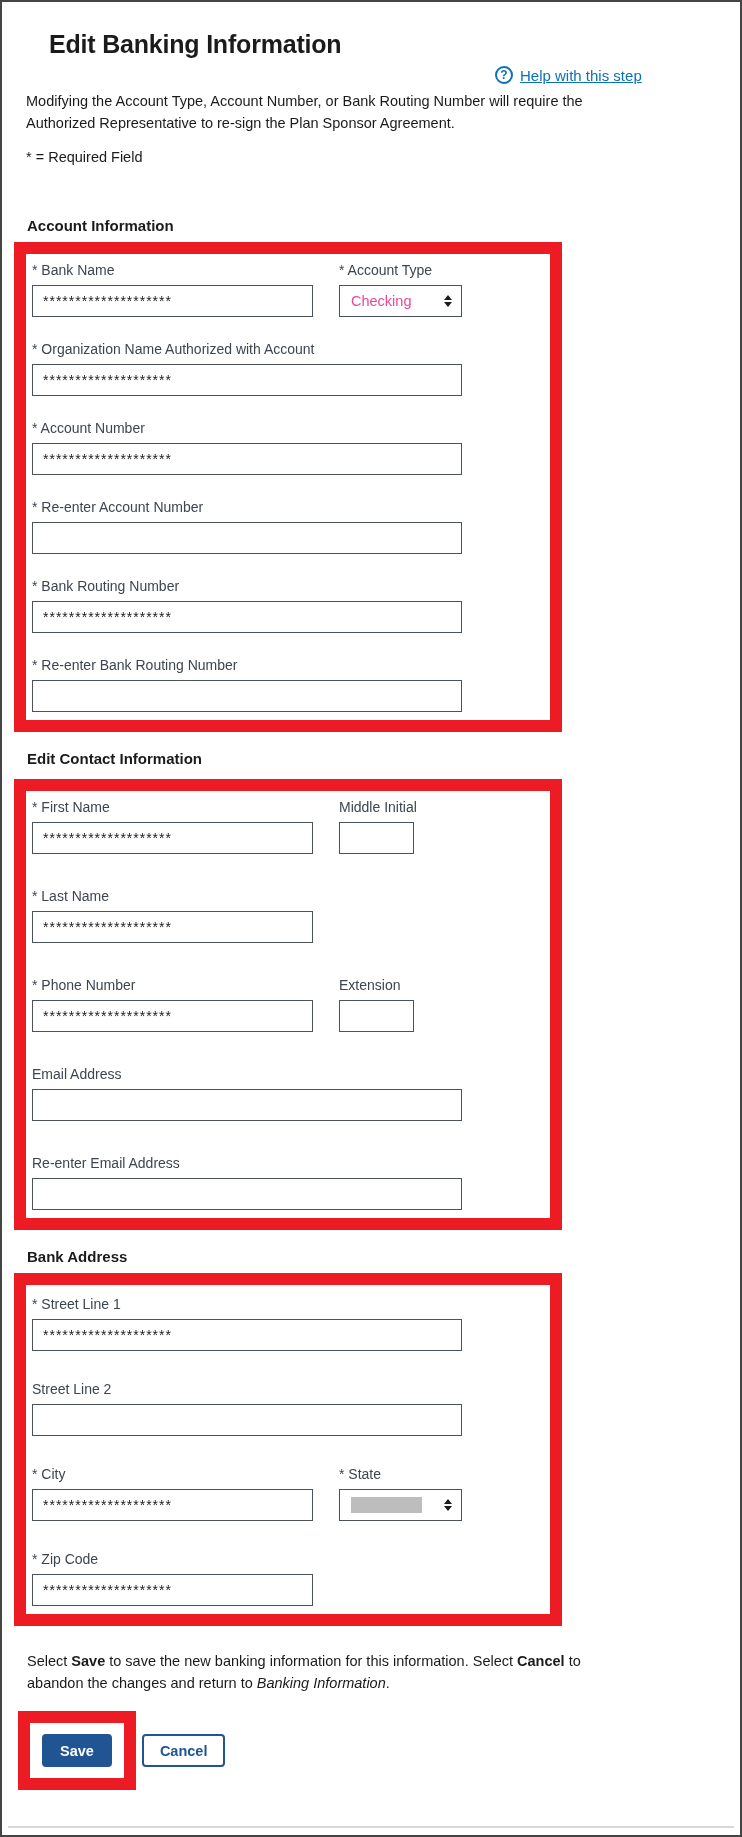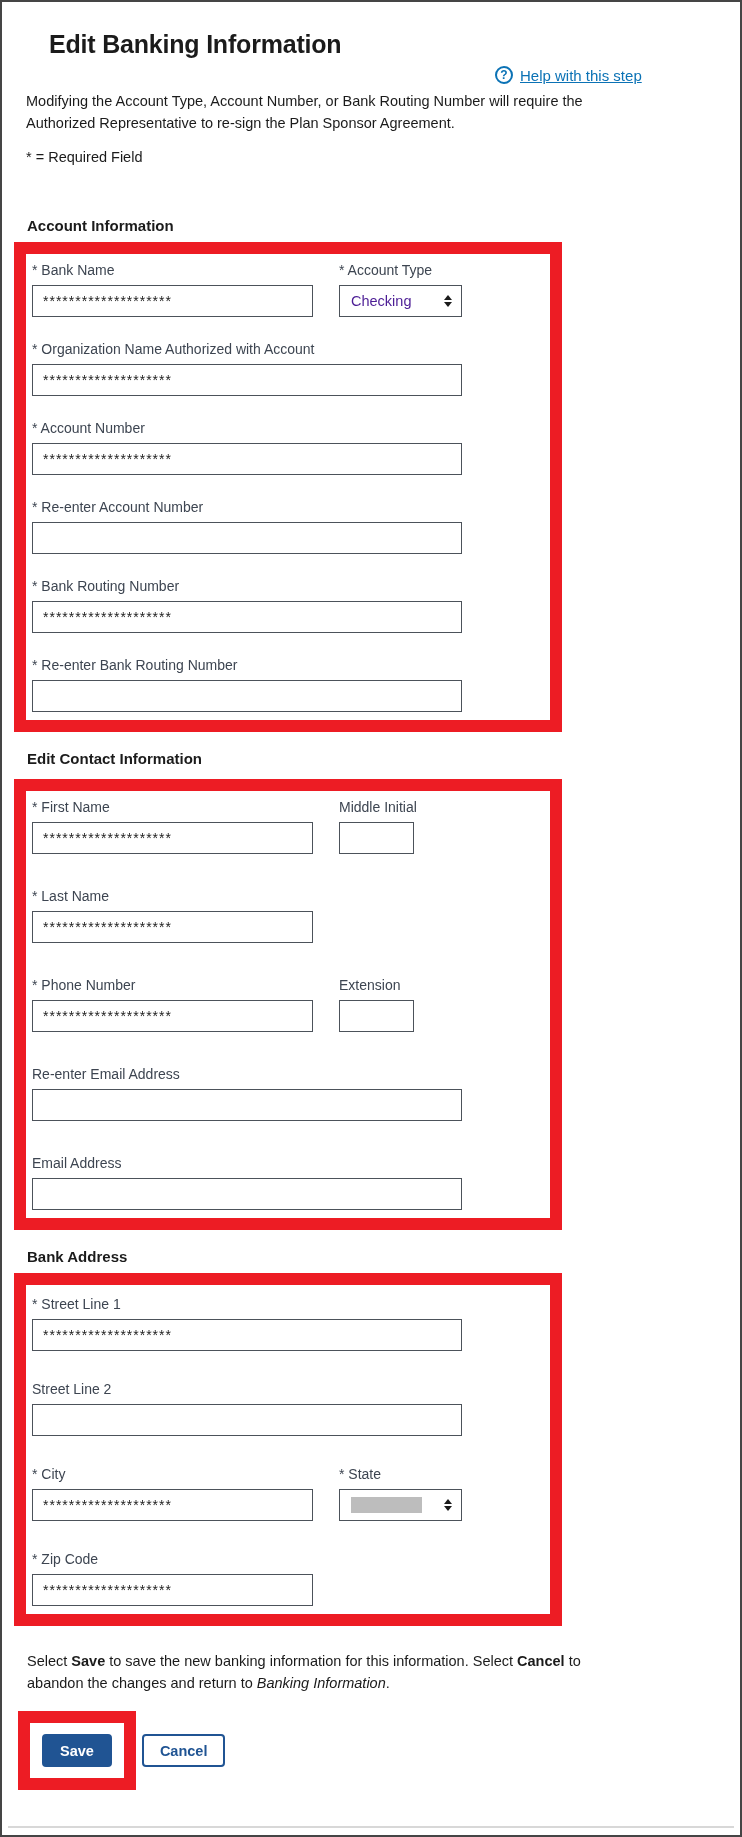--- a/index.html
+++ b/index.html
@@ -92,21 +92,21 @@
   .w-tiny   { width: 75px; }
   .row { display: flex; }
   .row .col-left { width: 307px; flex: 0 0 auto; }
   
   .select {
     width: 123px; height: 32px;
     border: 1.5px solid #4c525a;
     background: #fff;
     display: flex; align-items: center;
     padding: 0 9px 0 11px;
-    font-size: 14.5px; color: #4c1d95;
+    font-size: 14.5px; color: #ec4899;
     cursor: pointer;
   }
   .select-arrows { margin-left: auto; display: flex; flex-direction: column; gap: 2px; }
   .arr-up { width:0; height:0; border-left:4px solid transparent; border-right:4px solid transparent; border-bottom:5px solid #1b1b1b; }
   .arr-down { width:0; height:0; border-left:4px solid transparent; border-right:4px solid transparent; border-top:5px solid #1b1b1b; }
   .redacted { width: 71px; height: 16px; background: #bdbdbd; display: inline-block; }
   
   .footer-text {
     margin: 24px 0 0 25px;
     width: 700px;
@@ -210,25 +210,25 @@
       <div class="field-group col-left">
         <label class="field-label">* Phone Number</label>
         <input class="text-input w-narrow" value="********************" style="">
       </div>
       <div class="field-group">
         <label class="field-label">Extension</label>
         <input class="text-input w-tiny" value="" style="">
       </div>
     </div>
     <div class="field-group">
+      <label class="field-label">Email Address</label>
+      <input class="text-input w-wide" value="" style="">
+    </div>
+    <div class="field-group">
       <label class="field-label">Re-enter Email Address</label>
-      <input class="text-input w-wide" value="" style="">
-    </div>
-    <div class="field-group">
-      <label class="field-label">Email Address</label>
       <input class="text-input w-wide" value="" style="">
     </div>
   </div>
 
   <h2 class="section-heading tight">Bank Address</h2>
 
   <div class="red-box address">
     <div class="field-group">
       <label class="field-label">* Street Line 1</label>
       <input class="text-input w-wide" value="********************" style="">

